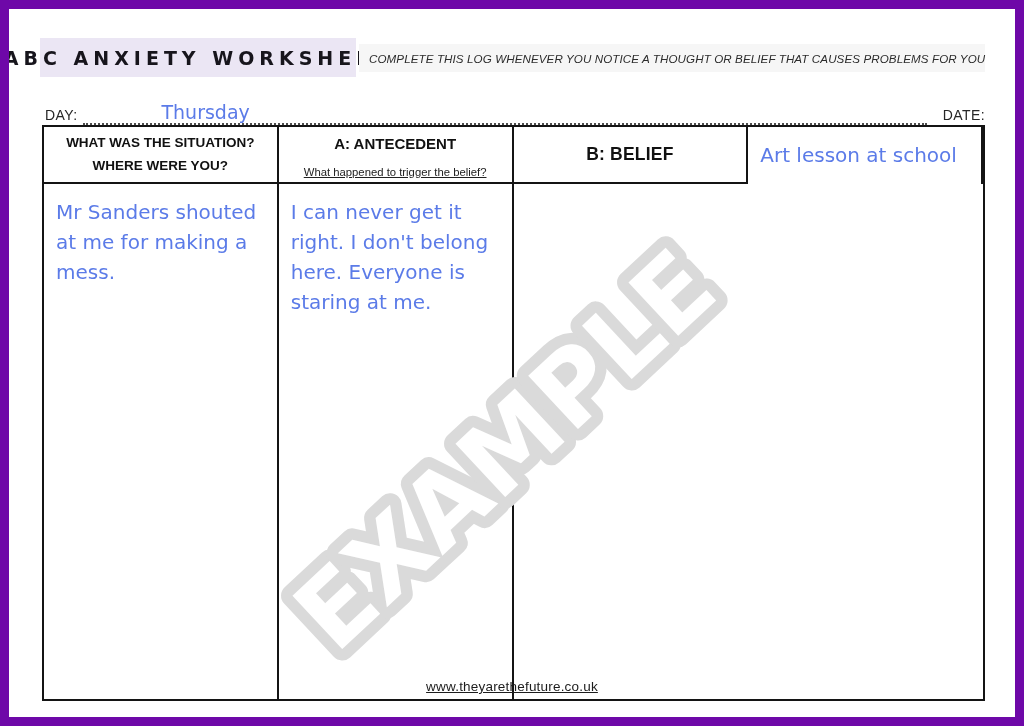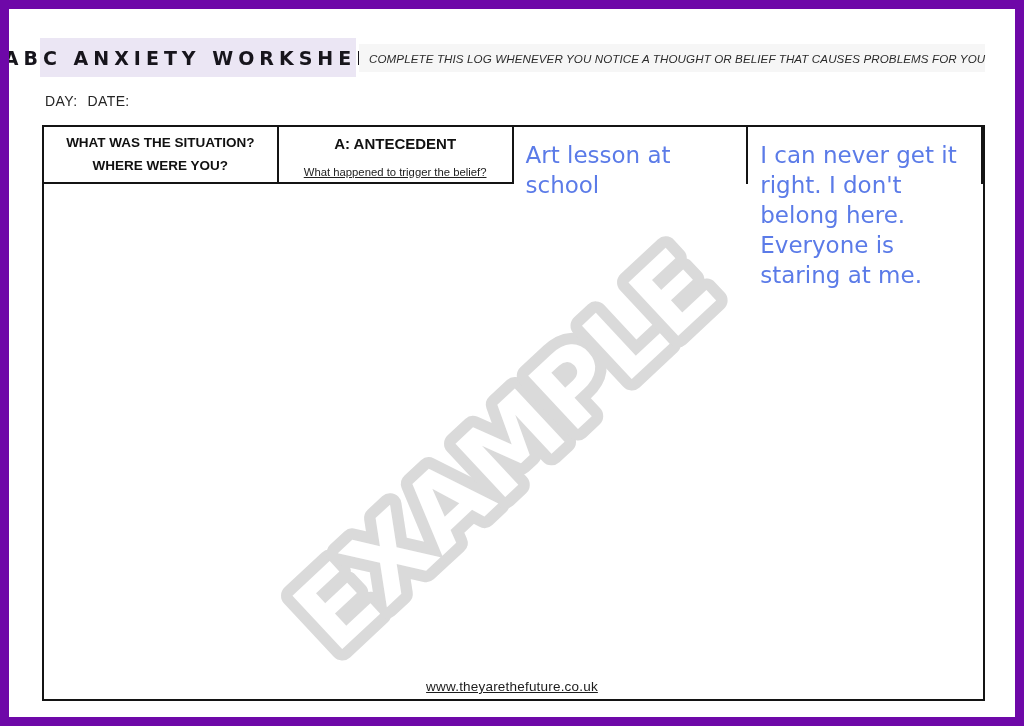--- a/index.html
+++ b/index.html
@@ -48,21 +48,21 @@
   .instruction-banner span {
     font-size: 11.6px;
     color: #2b2b2b;
     letter-spacing: 0.1px;
     white-space: nowrap;
   }
 
   
   .dayrow {
     position: absolute;
-    left: 36px; top: 74px; right: 30px;
+    left: 36px; top: 88px; right: 30px;
     height: 28px;
     display: flex; align-items: flex-end;
   }
   .field-label {
     font-size: 14px;
     color: #262626;
     letter-spacing: 0.4px;
     padding-bottom: 2px;
   }
   .dotline {
@@ -125,21 +125,21 @@
   .th .sub.small { font-size: 10.4px; }
   .td {
     padding: 13px 12px;
     background: transparent;
   }
   .td .hand-entry {
     position: relative;
     z-index: 2;
     display: block;
     font-family: "DejaVu Sans", sans-serif;
-    font-size: 23px;
+    font-size: 20px;
     line-height: 30px;
     color: #5b7be8;
     white-space: pre-line;
   }
 
   
   .watermark-svg {
     position: absolute;
     left: 0; top: 0;
     width: 1006px; height: 708px;
@@ -178,35 +178,44 @@
 
     <div class="title-box">
       <span>ABC ANXIETY WORKSHEET</span>
     </div>
     <div class="instruction-banner">
       <span>COMPLETE THIS LOG WHENEVER YOU NOTICE A THOUGHT OR BELIEF THAT CAUSES PROBLEMS FOR YOU</span>
     </div>
 
     <div class="dayrow">
       <span class="field-label">DAY:</span>
+      <span class="dotline day">
+        <span class="hand">Thursday</span>
+      </span>
       <span class="field-label date-label">DATE:</span>
     </div>
 
     <div class="worksheet-table">
       <div class="th">
         <span class="t1">WHAT WAS THE SITUATION?
 WHERE WERE YOU?</span>
       </div>
       <div class="th">
         <span class="t1 med">A: ANTECEDENT</span>
         <span class="sub">What happened to trigger the belief?</span>
       </div>
+      <div class="th">
+        <span class="t1 big">B: BELIEF</span>
+      </div>
 
       <div class="td">
         <span class="hand-entry">Art lesson at school</span>
+      </div>
+      <div class="td">
+        <span class="hand-entry">Mr Sanders shouted at me for making a mess.</span>
       </div>
       <div class="td">
         <span class="hand-entry">I can never get it right. I don't belong here. Everyone is staring at me.</span>
       </div>
     </div>
 
     <svg class="watermark-svg" viewBox="0 0 1006 708" aria-hidden="true">
       <text x="496" y="441" text-anchor="middle" dominant-baseline="central" transform="rotate(-43 496 441)">EXAMPLE</text>
     </svg>
 

